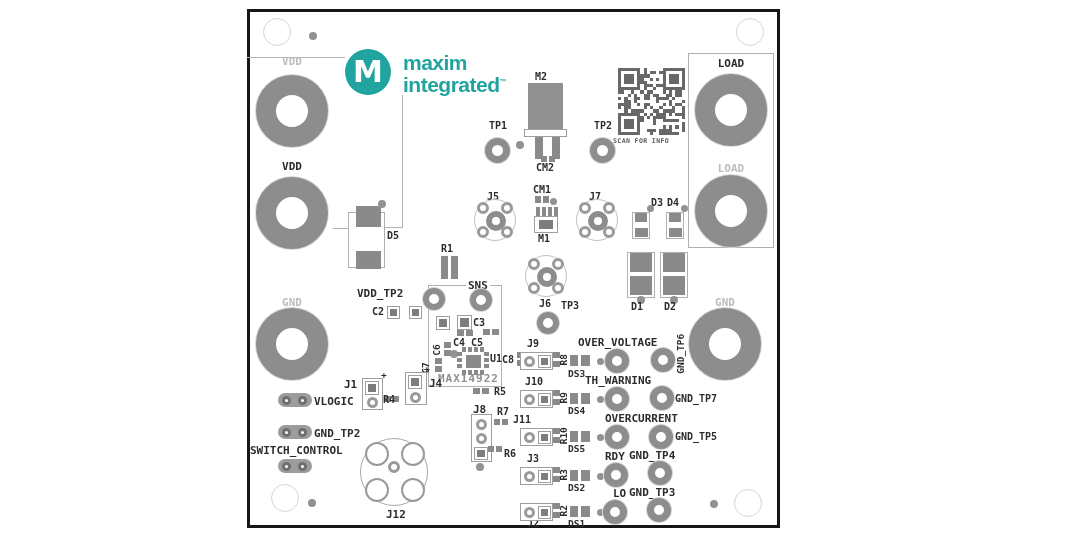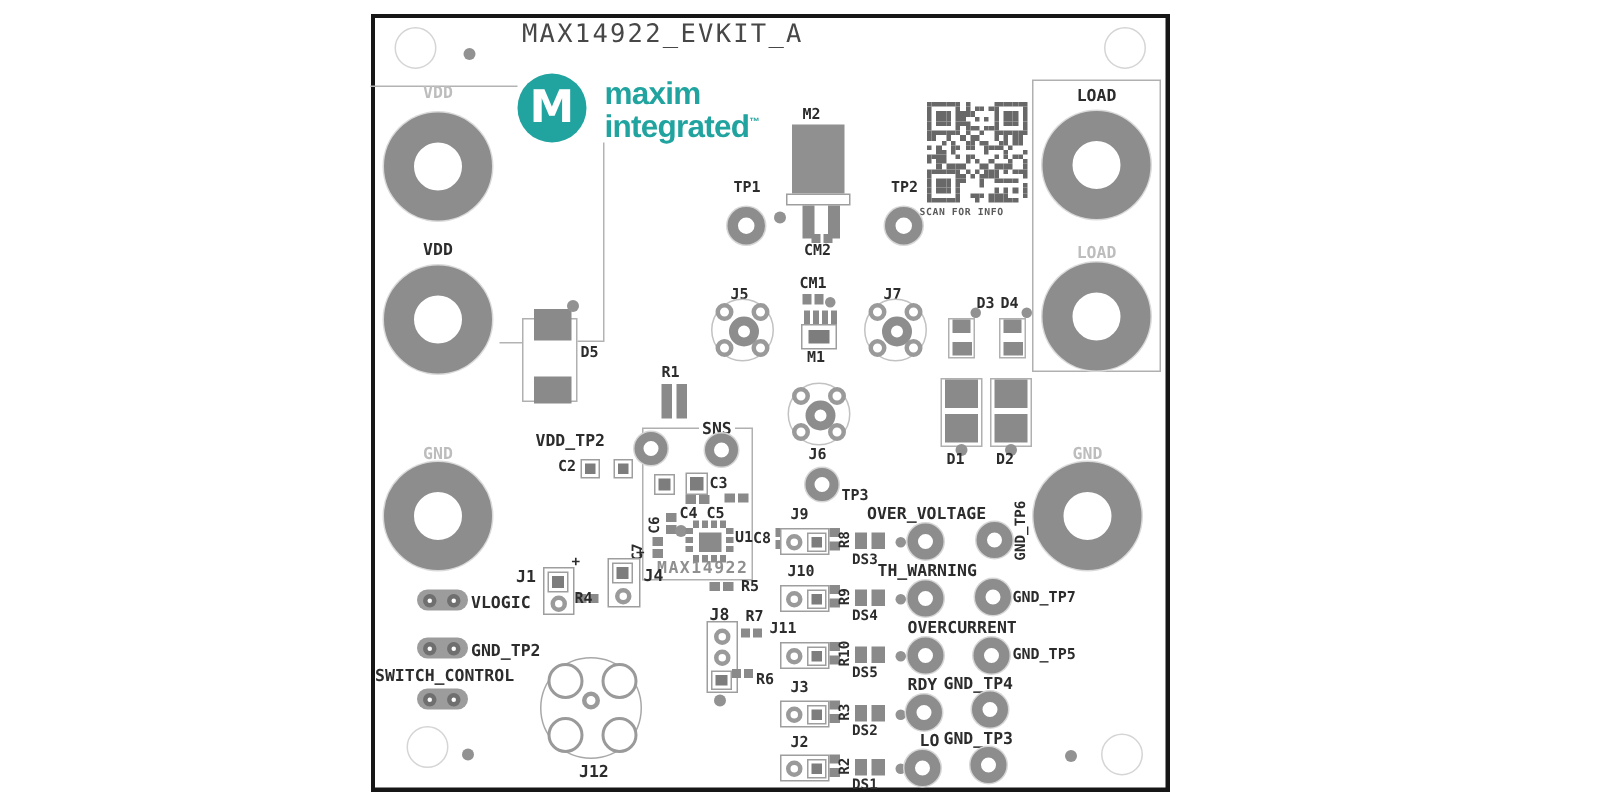--- a/index.html
+++ b/index.html
@@ -44,21 +44,20 @@
   #qr{position:absolute;left:371px;top:59px;width:67px;height:67px;background:#fff;}
   #qr-caption{position:absolute;left:366px;top:128px;width:78px;font:bold 6.5px "DejaVu Sans Mono",monospace;
          letter-spacing:0.4px;color:#5a5a5a;}
 </style>
 </head>
 <body>
 
 <div id="stage">
 <div id="board">
 
-  <div id="title">MAX14922_EVKIT_A</div>
 
   <i class="hole" style="left:16px;top:9px;width:28px;height:28px"></i>
   <i class="hole" style="left:489px;top:9px;width:28px;height:28px"></i>
   <i class="hole" style="left:24px;top:475px;width:28px;height:28px"></i>
   <i class="hole" style="left:487px;top:480px;width:28px;height:28px"></i>
   <i class="dot" style="left:62px;top:23px;width:8px;height:8px"></i>
   <i class="dot" style="left:61px;top:490px;width:8px;height:8px"></i>
   <i class="dot" style="left:463px;top:491px;width:8px;height:8px"></i>
 
   <div id="logo-circle">
@@ -460,21 +459,21 @@
   <div class="lbl" style="left:243px;top:345px">U1</div>
   <div class="lbl" style="left:255px;top:346px">C8</div>
   <i class="pad" style="left:270px;top:343px;width:7px;height:6px"></i>
   <i class="pad" style="left:270px;top:351px;width:7px;height:6px"></i>
   <div class="lbl l11 gy" style="left:191px;top:364px;letter-spacing:1px">MAX14922</div>
   <i class="pad" style="left:226px;top:379px;width:7px;height:6px"></i>
   <i class="pad" style="left:235px;top:379px;width:7px;height:6px"></i>
   <div class="lbl" style="left:247px;top:378px">R5</div>
 
   <i class="tp" style="left:290px;top:303px;width:22px;height:22px;border-width:6px"></i>
-  <div class="lbl" style="left:314px;top:317px">TP3</div>
+  <div class="lbl" style="left:314px;top:292px">TP3</div>
 
   <div class="lbl l11" style="left:97px;top:370px">J1</div>
   <div class="jr" style="left:115px;top:369px;width:21px;height:32px"></div>
   <span class="sq" style="left:118px;top:372px;width:14px;height:14px">
         <i></i>
       </span>
   <i class="cring" style="left:120px;top:388px;width:11px;height:11px"></i>
   <div class="lbl l9" style="left:134px;top:361px">+</div>
   <div class="jr" style="left:158px;top:363px;width:22px;height:33px"></div>
   <span class="sq" style="left:161px;top:366px;width:14px;height:14px">
@@ -595,21 +594,21 @@
   <div class="lbl l9 rot ctr" style="left:308px;top:461px;width:18px">R3</div>
   <i class="pad" style="left:323px;top:461px;width:8px;height:11px"></i>
   <i class="pad" style="left:334px;top:461px;width:9px;height:11px"></i>
   <i class="dot" style="left:350px;top:464px;width:7px;height:7px"></i>
   <div class="lbl l9" style="left:321px;top:474px">DS2</div>
   <div class="lbl l11" style="left:358px;top:442px">RDY</div>
   <div class="lbl l11" style="left:382px;top:441px">GND_TP4</div>
   <i class="tp" style="left:357px;top:454px;width:24px;height:24px"></i>
   <i class="tp" style="left:401px;top:452px;width:24px;height:24px"></i>
 
-  <div class="lbl" style="left:280px;top:482px">J2</div>
+  <div class="lbl" style="left:280px;top:510px">J2</div>
   <div class="jr" style="left:273px;top:494px;width:33px;height:18px">
     <i class="cring" style="left:3px;top:3px;width:11px;height:11px"></i>
     <span class="sq" style="left:17px;top:2px;width:13px;height:13px">
           <i></i>
         </span>
   </div>
   <i class="pad" style="left:306px;top:494px;width:7px;height:6px"></i>
   <i class="pad" style="left:306px;top:503px;width:7px;height:6px"></i>
   <div class="lbl l9 rot ctr" style="left:308px;top:497px;width:18px">R2</div>
   <i class="pad" style="left:323px;top:497px;width:8px;height:11px"></i>

